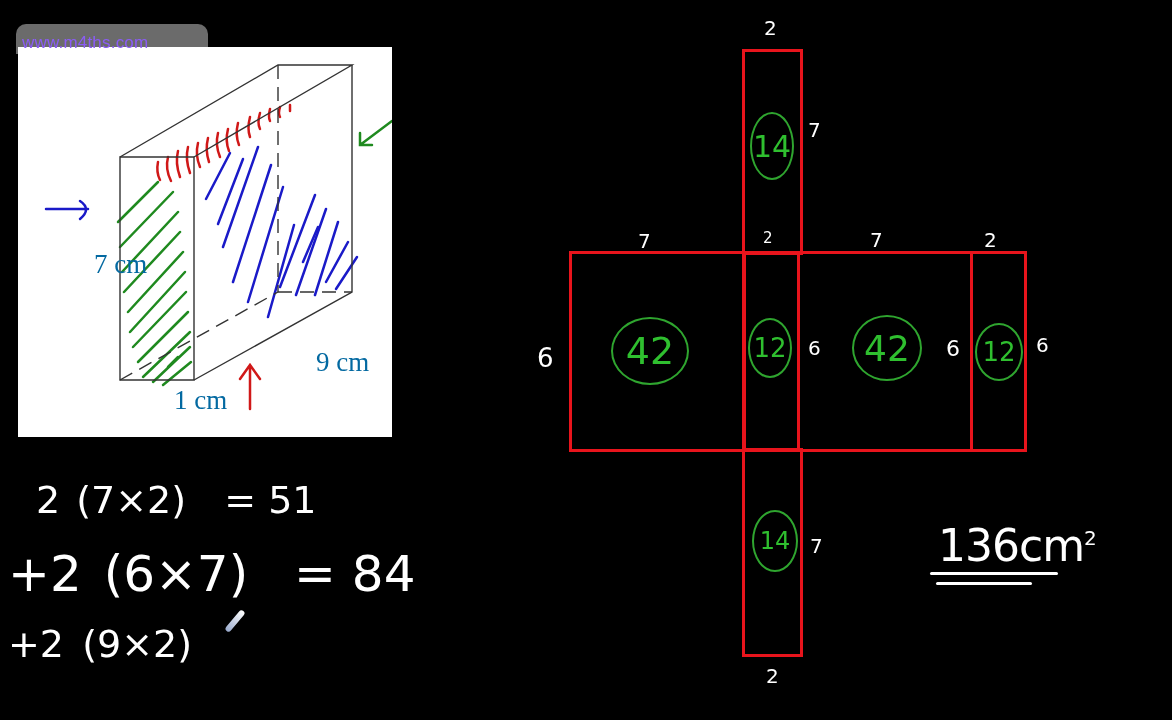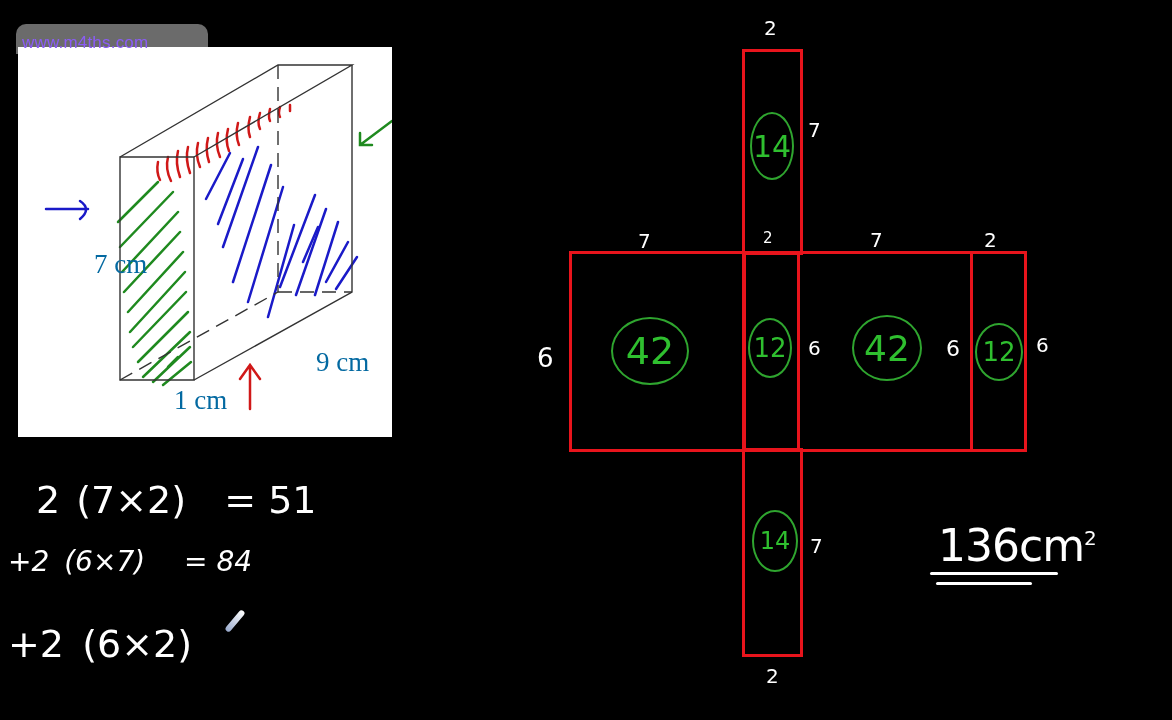--- a/index.html
+++ b/index.html
@@ -109,28 +109,28 @@
   <div class="abs serif-label" style="left:250px; top:300px;">9 cm</div>
   <div class="abs serif-label" style="left:108px; top:338px;">1 cm</div>
 </div>
 <div id="logo-text" class="abs">www.m4ths.com</div>
 
 <div class="abs hw" style="left:36px; top:478px; font-size:38px;">
   <span>2</span>
   <span style="margin-left:4px;">(7×2)</span>
   <span style="margin-left:26px;">= 51</span>
 </div>
-<div class="abs hw" style="left:8px; top:545px; font-size:28px;font-style:italic;">
+<div class="abs hw" style="left:8px; top:545px; font-size:50px;">
   <span>+2</span>
   <span style="margin-left:6px;">(6×7)</span>
   <span style="margin-left:30px;">= 84</span>
 </div>
 <div class="abs hw" style="left:8px; top:622px; font-size:38px;">
   <span>+2</span>
-  <span style="margin-left:6px;">(6×2)</span>
+  <span style="margin-left:6px;">(9×2)</span>
   <span></span>
 </div>
 <div class="abs" style="left:232px; top:608px; width:6px; height:26px; background:linear-gradient(#fff,#99aacc); border-radius:3px; transform:rotate(40deg);"></div>
 
 <div class="face" style="left:742px; top:49px; width:61px; height:206px;"></div>
 <div class="face" style="left:569px; top:251px; width:177px; height:201px;"></div>
 <div class="face" style="left:742px; top:251px; width:58px; height:201px;"></div>
 <div class="face" style="left:797px; top:251px; width:176px; height:201px;"></div>
 <div class="face" style="left:970px; top:251px; width:57px; height:201px;"></div>
 <div class="face" style="left:742px; top:448px; width:61px; height:209px;"></div>

